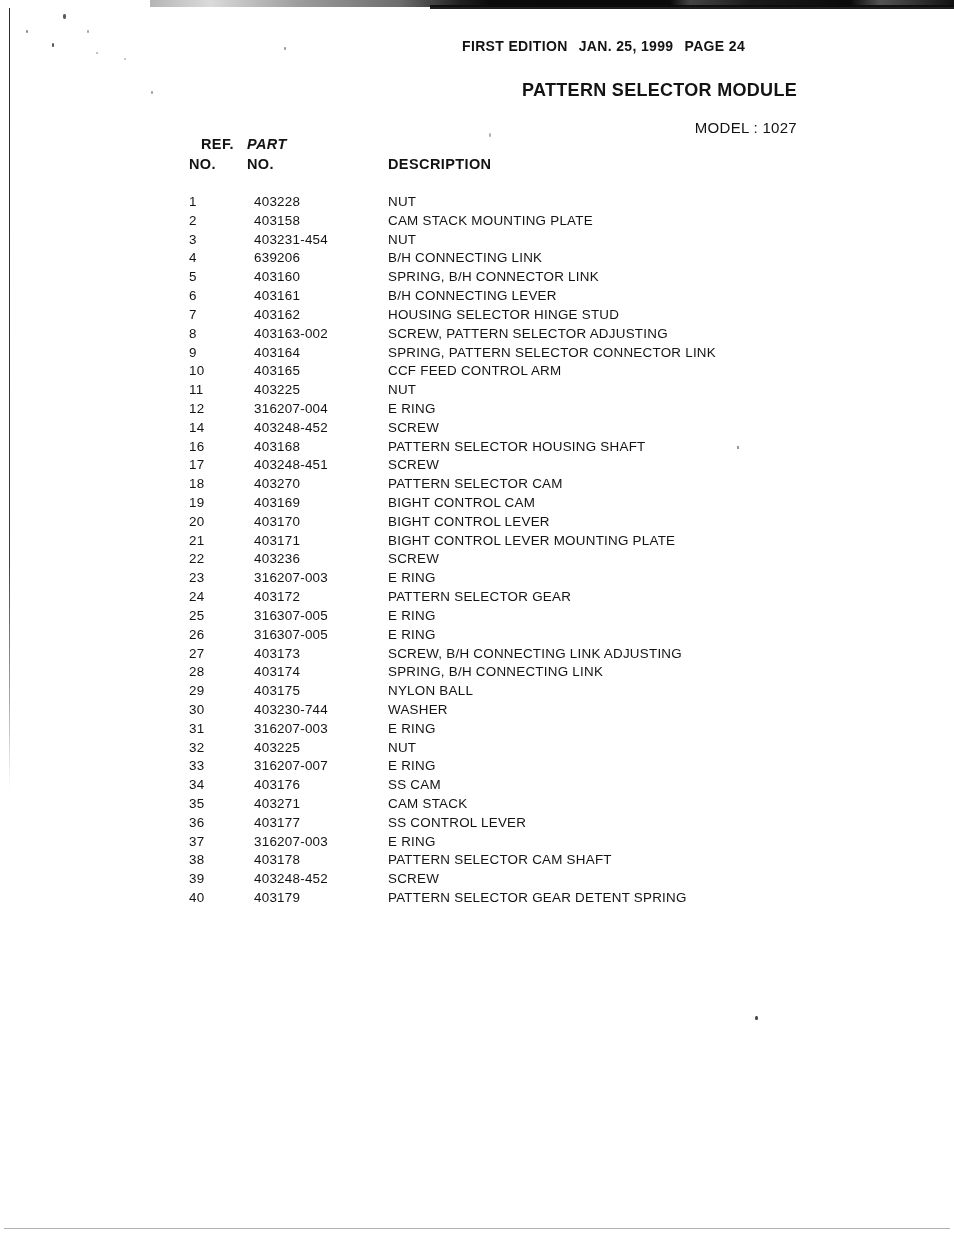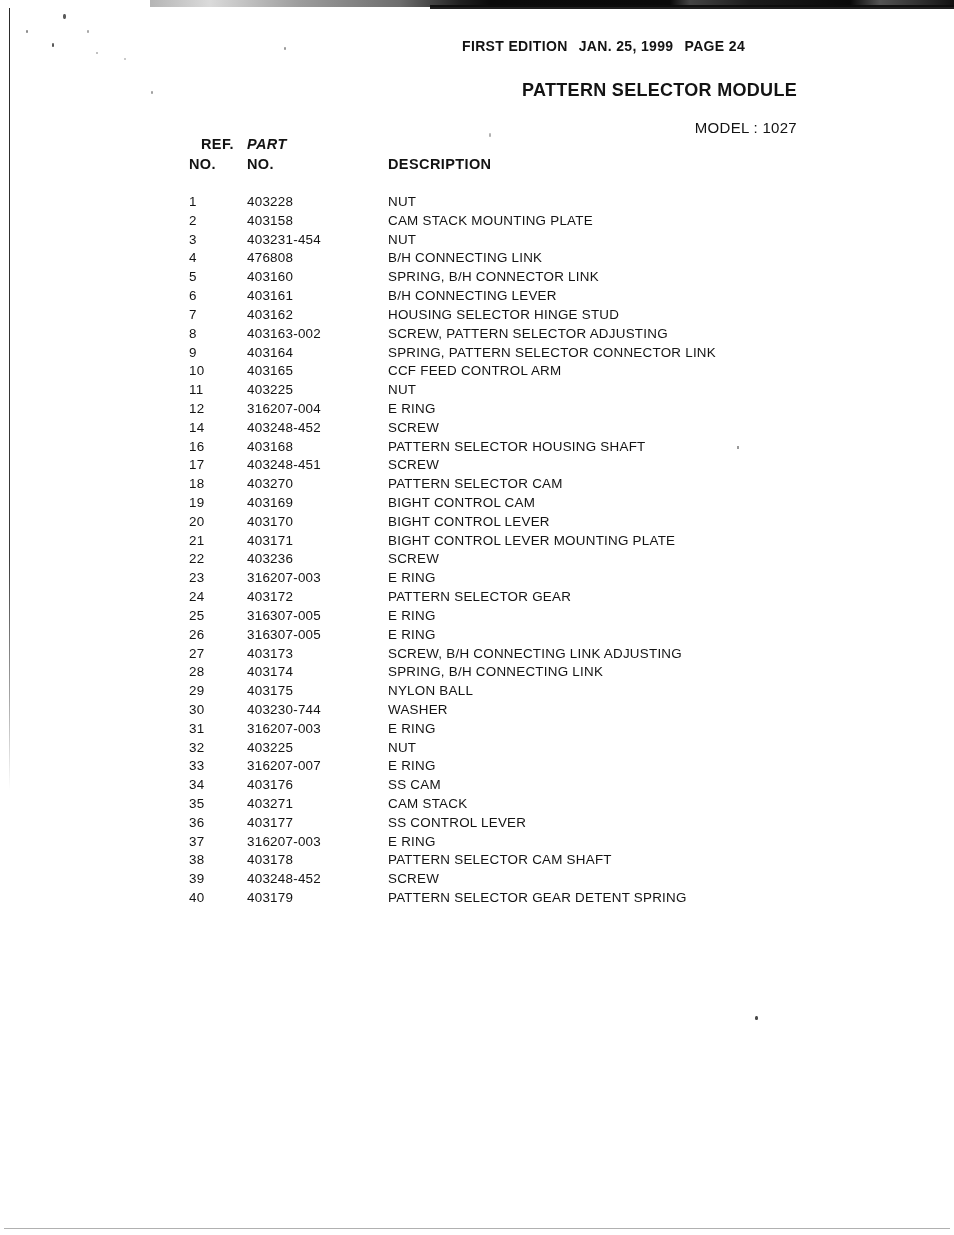--- a/index.html
+++ b/index.html
@@ -147,21 +147,21 @@
     height: 18.82px;
     font-size: 13.4px;
     letter-spacing: .25px;
     white-space: nowrap;
   }
   .cell {
     position: absolute;
     top: 0;
   }
   .cell-ref  { left: 189px; }
-  .cell-part { left: 247px; }
+  .cell-part { left: 254px; }
   .cell-desc { left: 388px; }
 
   .row-artifact {
     position: absolute;
     left: 737px;
     top: 7px;
     width: 2px;
     height: 3px;
     background: #9a9a9a;
   }
@@ -215,21 +215,21 @@
         <span class="cell cell-part">403158</span>
         <span class="cell cell-desc">CAM STACK MOUNTING PLATE</span>
       </div>
       <div class="part-row">
         <span class="cell cell-ref">3</span>
         <span class="cell cell-part">403231-454</span>
         <span class="cell cell-desc">NUT</span>
       </div>
       <div class="part-row">
         <span class="cell cell-ref">4</span>
-        <span class="cell cell-part">476808</span>
+        <span class="cell cell-part">639206</span>
         <span class="cell cell-desc">B/H CONNECTING LINK</span>
       </div>
       <div class="part-row">
         <span class="cell cell-ref">5</span>
         <span class="cell cell-part">403160</span>
         <span class="cell cell-desc">SPRING, B/H CONNECTOR LINK</span>
       </div>
       <div class="part-row">
         <span class="cell cell-ref">6</span>
         <span class="cell cell-part">403161</span>

